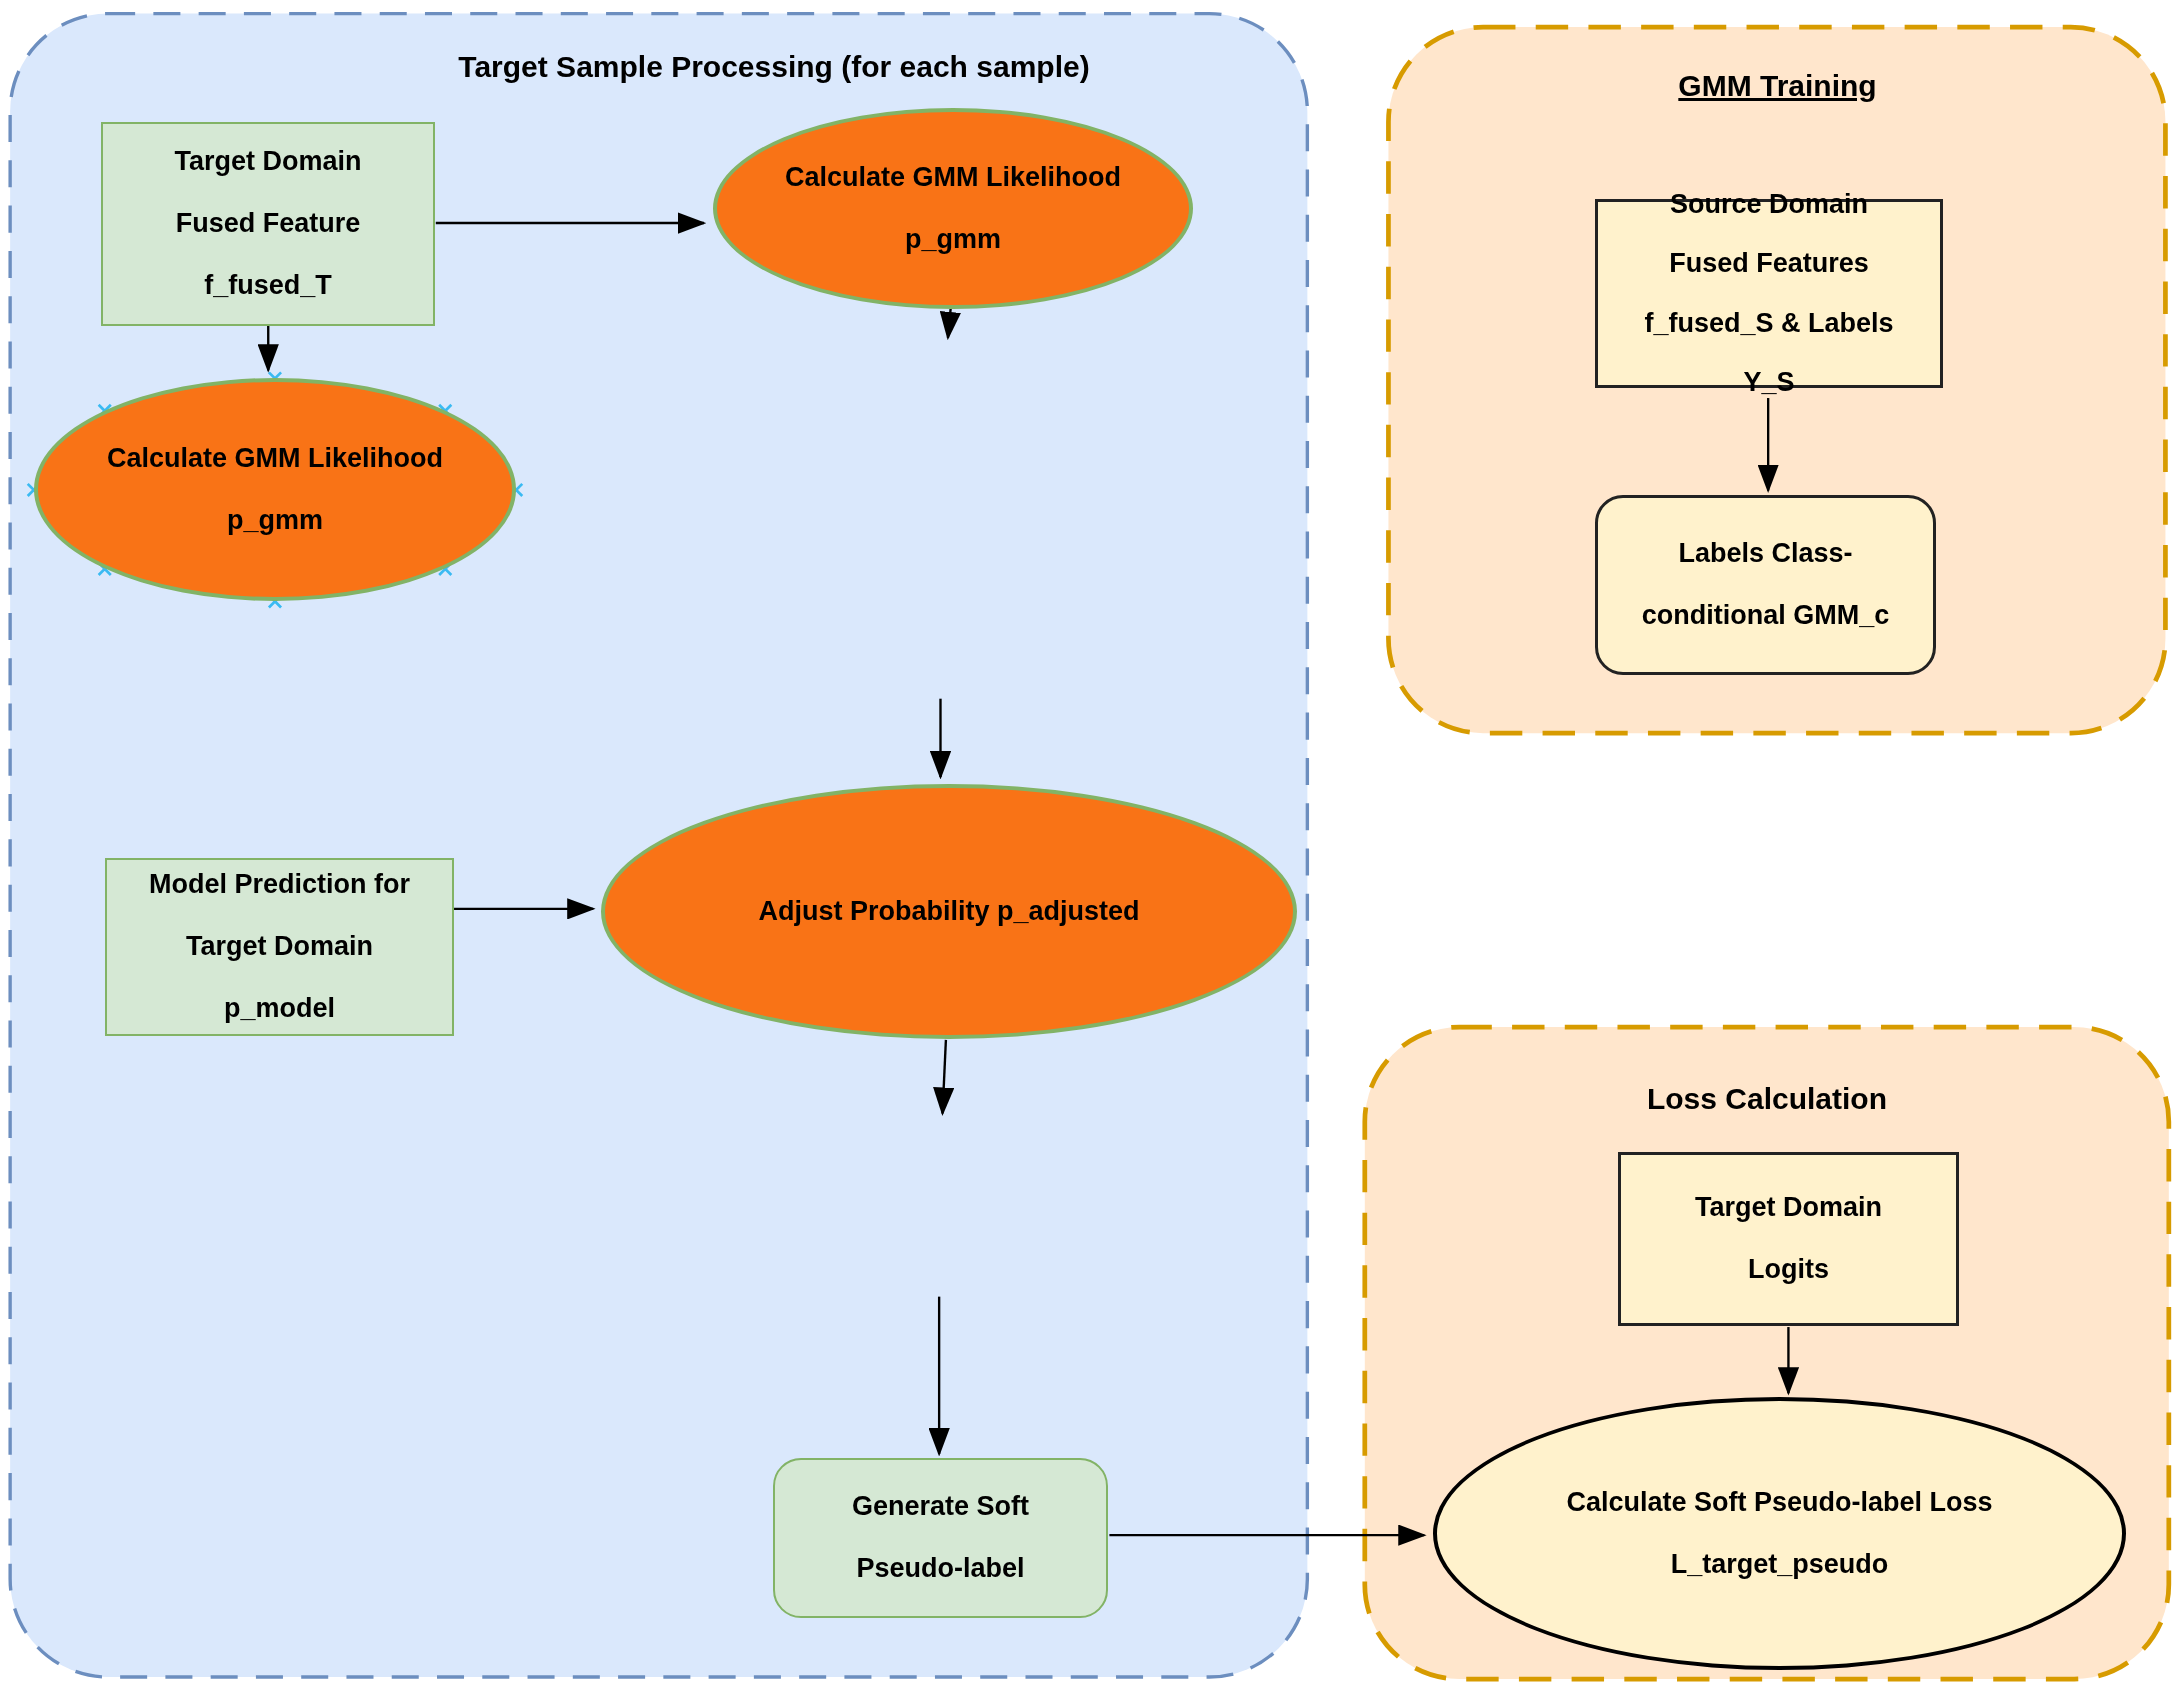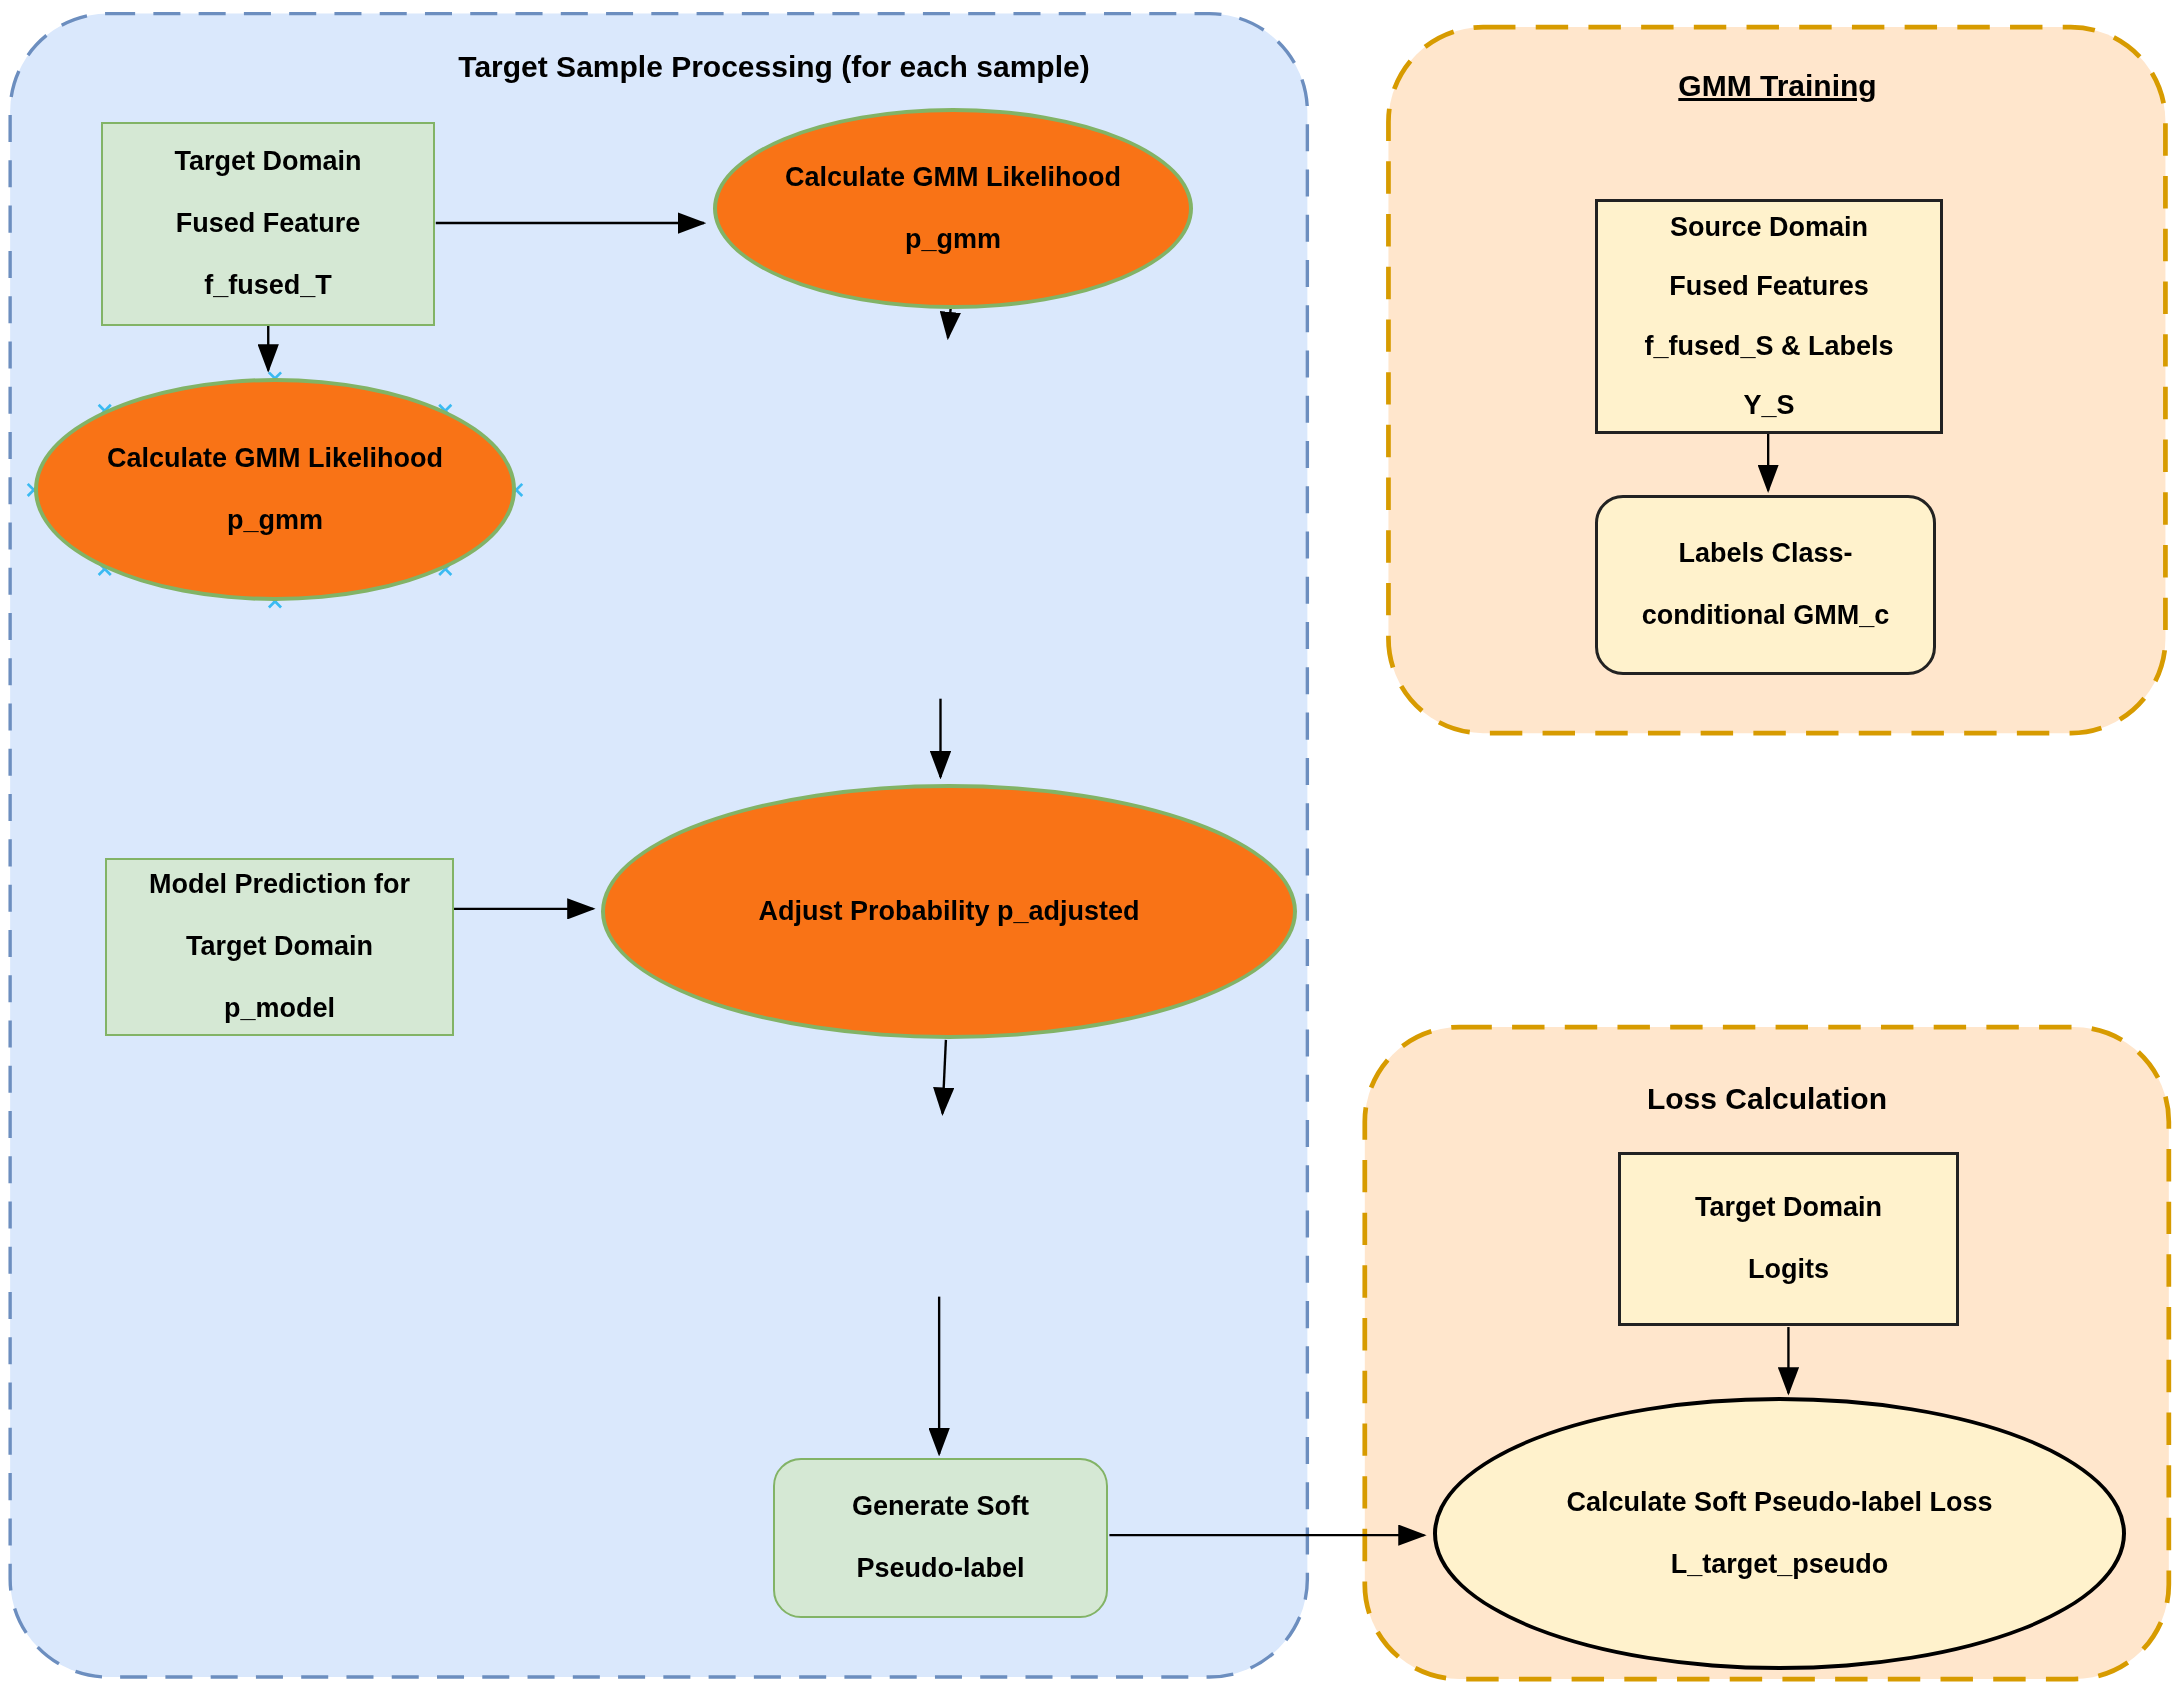--- a/index.html
+++ b/index.html
@@ -102,21 +102,21 @@
   <div class="node green-ellipse" style="left:601px;top:784px;width:696px;height:255px;">
     <span>Adjust Probability p_adjusted</span>
   </div>
 
 
   <div class="node green round" style="left:773px;top:1458px;width:335px;height:160px;border-width:2px;">
     <span>Generate Soft</span>
     <span>Pseudo-label</span>
   </div>
 
-  <div class="node yellow" style="left:1595px;top:199px;width:348px;height:235px;line-height:1.45;">
+  <div class="node yellow" style="left:1595px;top:199px;width:348px;height:189px;line-height:1.45;">
     <span>Source Domain</span>
     <span>Fused Features</span>
     <span>f_fused_S &amp; Labels</span>
     <span>Y_S</span>
   </div>
 
   <div class="node yellow round" style="left:1595px;top:495px;width:341px;height:180px;">
     <span>Labels Class-</span>
     <span>conditional GMM_c</span>
   </div>

